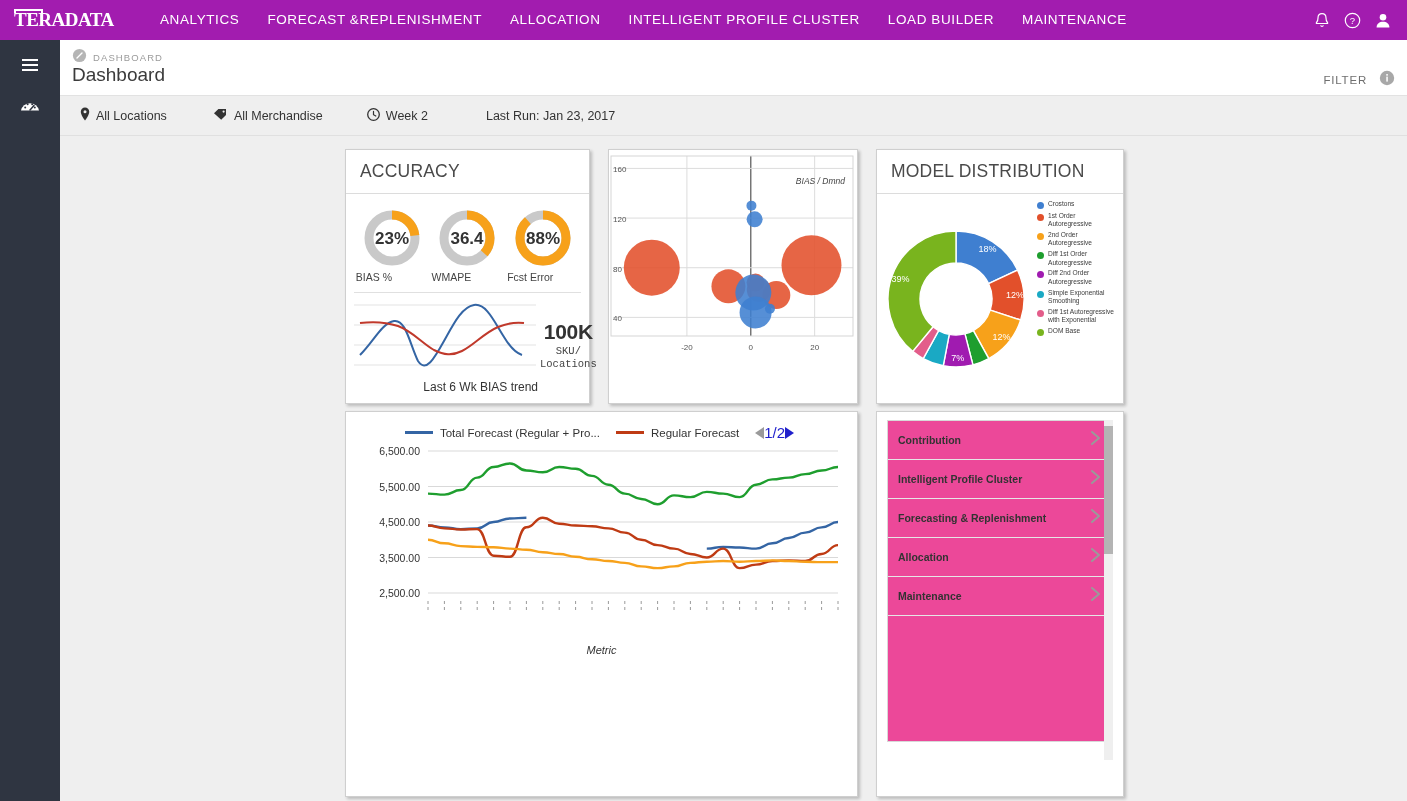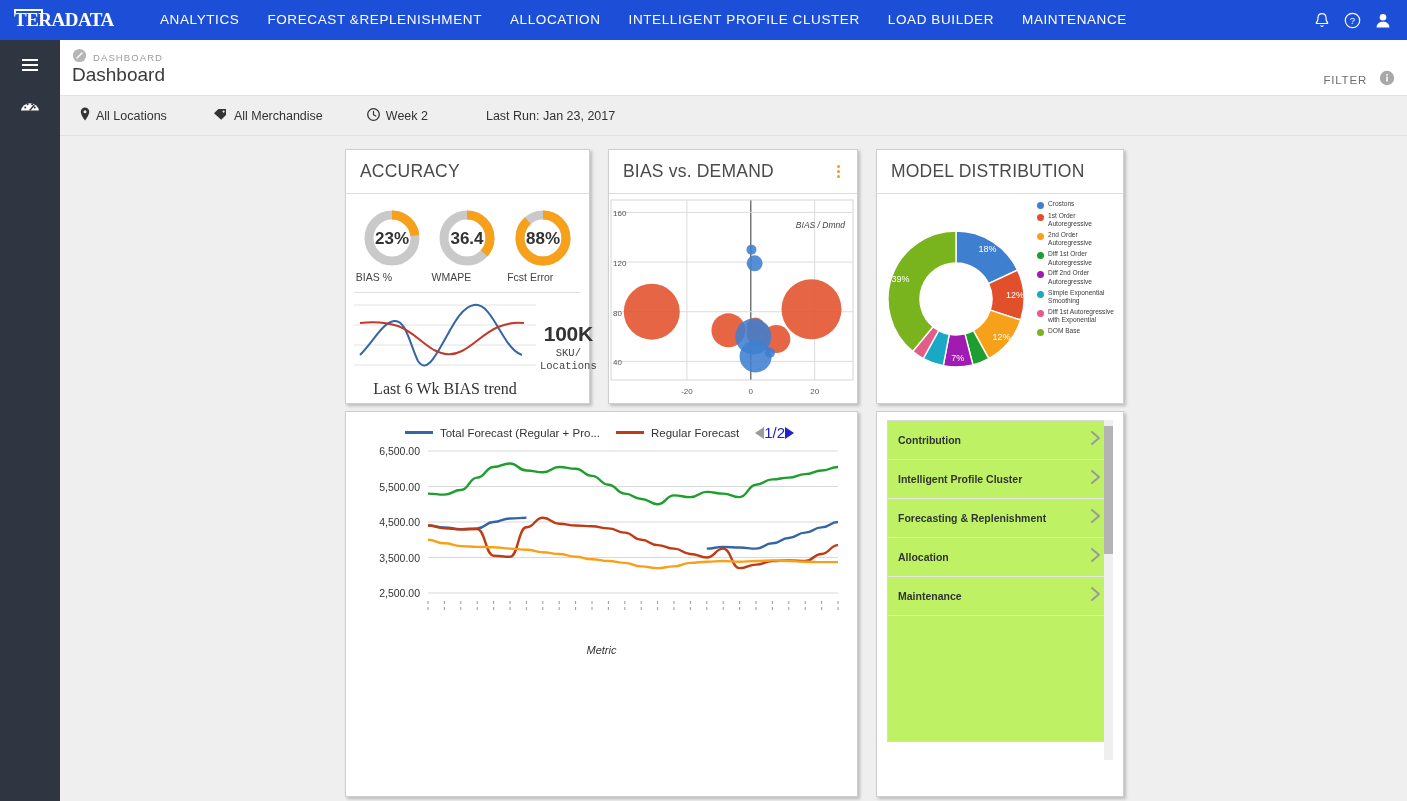--- a/index.html
+++ b/index.html
@@ -4,21 +4,21 @@
 <style>
   * { box-sizing: border-box; margin: 0; padding: 0; }
   html, body {
     width: 1407px; height: 801px;
     font-family: "Liberation Sans", sans-serif;
     background: #ffffff; overflow: hidden;
   }
   
   #topnav {
     position: absolute; top: 0; left: 0; width: 1407px; height: 40px;
-    background: #1d4ed8; display: flex; align-items: center;
+    background: #a21caf; display: flex; align-items: center;
   }
   #logo { margin-left: 14px; margin-right: 16px; display:flex; align-items:center; }
   #logo svg { display:block; }
   .navlink {
     color: #ffffff; font-size: 13.5px; letter-spacing: .6px;
     padding: 0 14px; line-height: 40px; white-space: nowrap;
     font-family: "Liberation Sans", sans-serif; cursor: pointer;
   }
   #navicons { margin-left: auto; display: flex; align-items: center; gap: 14px; margin-right: 16px; }
   #navicons svg { display: block; }
@@ -84,21 +84,21 @@
     font-size: 17px; font-weight: bold; fill: #333;
     font-family: "Liberation Sans", sans-serif;
   }
   .gaugelbl { font-size: 10.5px; color: #444; margin-top: 3px; }
   #acc-divider { margin: 9px 8px 0 8px; border-top: 1px solid #e0e0e0; }
   #accbottom { display: flex; align-items: center; padding: 4px 6px 0 6px; }
   #spark { flex: 0 0 186px; }
   #skubox { flex: 1; text-align: center; padding-left: 2px; }
   #skunum { font-size: 21px; font-weight: bold; color: #333; letter-spacing: -.3px; }
   #skulbl { font-size: 10.5px; color: #444; line-height: 13px; margin-top: 1px; font-family: Liberation Mono, monospace; }
-  #sparklbl { text-align: center; font-size: 16px; color: #333; margin-top: 1px; font-family: Liberation Serif, serif; }
+  #sparklbl { text-align: right; font-size: 12px; color: #333; margin-top: 1px; }
   
   #kebab { margin-left: auto; display: flex; flex-direction: column; gap: 2px; cursor: pointer; padding: 3px; }
   #kebab i { width: 3px; height: 3px; background: #f79a1e; border-radius: 50%; display: block; }
   #biasplot { position: relative; width: 100%; height: 209px; }
   #biasplot svg { display: block; }
   
   #modelbody { display: flex; height: 209px; }
   #donutwrap { flex: 0 0 158px; display: flex; align-items: center; justify-content: center; }
   #legend { flex: 1; padding: 6px 4px 0 2px; display: flex; flex-direction: column; gap: 2.5px; overflow: hidden; }
   .legrow { display: flex; align-items: flex-start; gap: 4px; }
@@ -111,21 +111,21 @@
   .lgline { width: 28px; height: 3px; display: block; }
   #pager { display: flex; align-items: center; font-size: 15px; color: #2020cc; justify-content: flex-end; }
   #pagernum { color: #2020cc; }
   .tri { width: 0; height: 0; cursor: pointer; }
   #tri-prev { border-top: 6px solid transparent; border-bottom: 6px solid transparent; border-right: 9px solid #9a9a9a; }
   #tri-next { border-top: 6px solid transparent; border-bottom: 6px solid transparent; border-left: 9px solid #2020cc; }
   #fcchart { padding: 0 10px; }
   #fcaxislbl { text-align: center; font-size: 11px; color: #333; font-style: italic; margin-top: 12px; }
   
   #linksbody { padding: 8px 10px 10px 10px; height: 340px; position: relative; }
-  #linkslist { border: 1px solid #d8d8d8; background: #bef264; height: 100%; overflow: hidden; position: relative; }
+  #linkslist { border: 1px solid #d8d8d8; background: #ec4899; height: 100%; overflow: hidden; position: relative; }
   .linkrow {
     height: 39px; display: flex; align-items: center; padding: 0 10px;
     border-bottom: 1px solid #e6e6e6; cursor: pointer;
   }
   .linktxt { font-size: 10.5px; color: #333; font-weight: bold; }
   .chev { margin-left: auto; }
   #lscrolltrack {
     position: absolute; right: 10px; top: 8px; width: 9px; height: 340px; background: #efefef;
   }
   #lscrollthumb { position: absolute; right: 10px; top: 14px; width: 9px; height: 128px; background: #b4b4b4; cursor: pointer; }
@@ -291,28 +291,20 @@
         <div id="skunum">100K</div>
         <div id="skulbl">
           <span>SKU/</span><br>
           <span>Locations</span>
         </div>
       </div>
     </div>
   </div>
 
   <div class="card" id="card-bias">
-    <div class="cardhead">
-      <span class="cardtitle">BIAS vs. DEMAND</span>
-      <span id="kebab">
-          <i></i>
-          <i></i>
-          <i></i>
-        </span>
-    </div>
     <div id="biasplot">
       <svg id="biassvg" width="248" height="209" viewBox="0 0 248 209">
           <rect x="0" y="0" width="248" height="209" fill="#ffffff"></rect>
           <line x1="77.91044776119404" y1="6" x2="77.91044776119404" y2="186" stroke="#dcdcdc" stroke-width="1"></line>
           <line x1="141.7910447761194" y1="6" x2="141.7910447761194" y2="186" stroke="#555" stroke-width="1.2"></line>
           <line x1="205.67164179104478" y1="6" x2="205.67164179104478" y2="186" stroke="#dcdcdc" stroke-width="1"></line>
           <line x1="4" y1="18.413793103448285" x2="244" y2="18.413793103448285" stroke="#dcdcdc" stroke-width="1"></line>
           <line x1="4" y1="68.06896551724138" x2="244" y2="68.06896551724138" stroke="#dcdcdc" stroke-width="1"></line>
           <line x1="4" y1="117.72413793103449" x2="244" y2="117.72413793103449" stroke="#dcdcdc" stroke-width="1"></line>
           <line x1="4" y1="167.3793103448276" x2="244" y2="167.3793103448276" stroke="#dcdcdc" stroke-width="1"></line>

